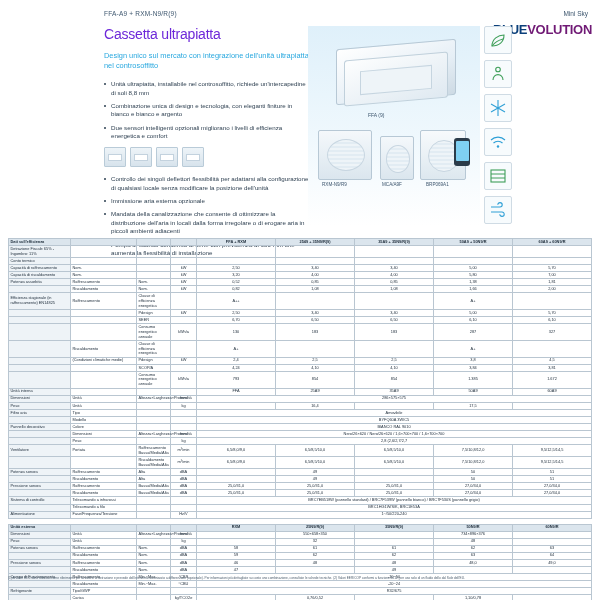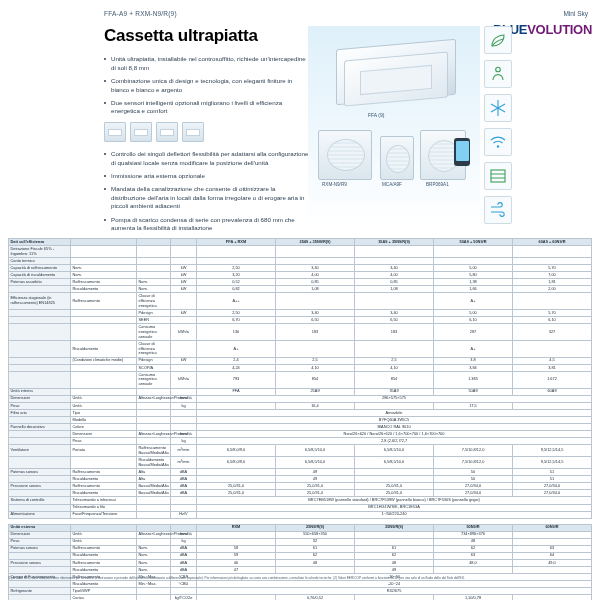--- a/index.html
+++ b/index.html
@@ -3,21 +3,21 @@
 <meta charset="utf-8">
 <style>
   html,body{margin:0;padding:0;}
   body{width:600px;height:600px;background:#ffffff;font-family:"Liberation Sans",sans-serif;color:#1c2b39;overflow:hidden;}
   .page{position:relative;width:600px;height:600px;}
 
   
   .hdr{position:absolute;left:0;top:0;width:600px;height:232px;}
   .hdr-left{position:absolute;left:0;top:0;width:318px;height:232px;padding:10px 8px 0 104px;box-sizing:border-box;}
   .code{font-size:6.5px;color:#3d566e;letter-spacing:.2px;margin:0 0 9px 0;}
-  .title{font-size:17px;font-weight:bold;color:#000000;margin:0 0 9px 0;letter-spacing:-.2px;}
+  .title{font-size:14px;font-weight:normal;color:#6d28d9;margin:0 0 9px 0;letter-spacing:-.2px;}
   .subtitle{font-size:7.4px;color:#29a8df;line-height:1.35;margin:0 0 9px 0;}
   .bullets{list-style:none;margin:0;padding:0;}
   .bullets li{position:relative;font-size:6.2px;line-height:1.4;color:#2d3f50;padding-left:7px;margin-bottom:4.5px;}
   .bullets li:before{content:"";position:absolute;left:0;top:3px;width:2.4px;height:2.4px;background:#2d3f50;border-radius:50%;}
   .mini-imgs{margin:6px 0 8px 0;display:flex;gap:4px;}
   .mini-imgs .mi{width:20px;height:18px;background:linear-gradient(180deg,#eef4f8 0%,#d7e3ec 100%);border:1px solid #b9cbd8;border-radius:1px;position:relative;}
   .mini-imgs .mi:after{content:"";position:absolute;left:3px;right:3px;top:6px;height:5px;background:#fff;border:1px solid #c3d2de;}
 
   .mini-sky{position:absolute;right:12px;top:10px;font-size:6.5px;color:#3d566e;}
   .blue-evo{position:absolute;right:8px;top:22px;font-size:13px;font-weight:bold;color:#0a3f7a;letter-spacing:-.3px;font-family:"Liberation Sans",sans-serif;}
@@ -63,20 +63,21 @@
 <div class="page">
 
   <div class="hdr">
 
     <div class="mini-sky">Mini Sky</div>
     <div class="blue-evo"><span>BLUE</span><span class="lite">VOLUTION</span></div>
 
     <div class="hdr-left">
       <div class="code">FFA-A9 + RXM-N9/R(9)</div>
       <div class="title">Cassetta ultrapiatta</div>
+      <div class="subtitle">Design unico sul mercato con integrazione dell'unità ultrapiatta nel controsoffitto</div>
       <ul class="bullets">
         <li>Unità ultrapiatta, installabile nel controsoffitto, richiede un'intercapedine di soli 8,8 mm</li>
         <li>Combinazione unica di design e tecnologia, con eleganti finiture in bianco e bianco e argento</li>
         <li>Due sensori intelligenti opzionali migliorano i livelli di efficienza energetica e comfort</li>
       </ul>
       <div class="mini-imgs">
         <div class="mi"></div>
         <div class="mi"></div>
         <div class="mi"></div>
         <div class="mi"></div>

